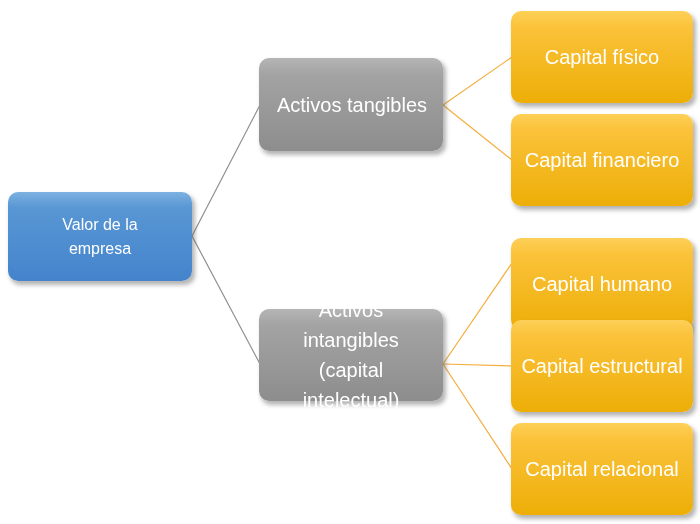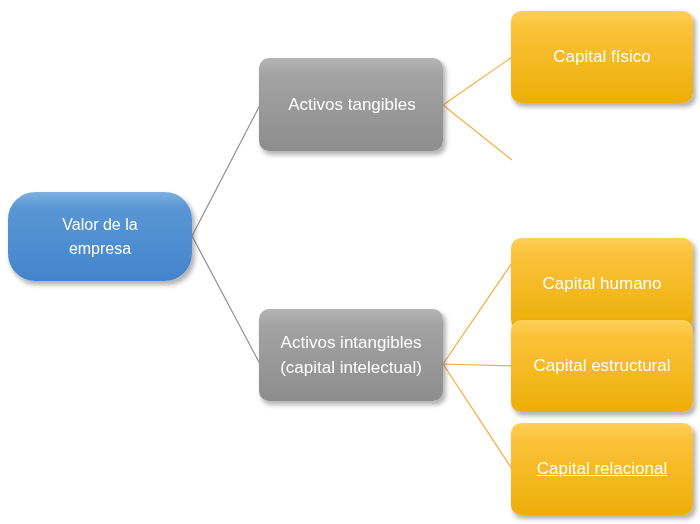--- a/index.html
+++ b/index.html
@@ -24,48 +24,47 @@
   .wire-yellow { stroke: var(--connector-yellow, #f4ad3d); stroke-width: 1.2; fill: none; }
   .node {
     position: absolute;
     display: flex;
     align-items: center;
     justify-content: center;
     text-align: center;
     border-radius: 10px;
     box-shadow: 2.5px 3.5px 4px rgba(90, 90, 90, 0.45);
     color: var(--label-text, #ffffff);
-    font-size: 17px;
+    font-size: 20px;
     line-height: 1.5;
     padding: 6px 10px;
     box-sizing: border-box;
   }
   .node .label { display: inline-block; }
   .node-root {
     left: 8px; top: 192px; width: 184px; height: 89px;
     background: linear-gradient(to bottom, var(--root-top, #7db1e1) 0%, #5896d4 18%, var(--root-bottom, #4484cc) 100%);
     font-size: 16px;
-    border-radius: 27px;
   }
   .node-root .label { max-width: 110px; }
   .node-branch {
     left: 259px; width: 184px;
     background: linear-gradient(to bottom, var(--branch-top, #b5b5b5) 0%, #a3a3a3 18%, var(--branch-bottom, #8d8d8d) 100%);
   }
   .node-branch-1 { top: 58px;  height: 93px; padding-left: 12px; }
   .node-branch-2 { top: 309px; height: 92px; }
   .node-leaf {
     left: 511px; width: 182px; height: 92px;
     background: linear-gradient(to bottom, var(--leaf-top, #fdd057) 0%, #fbc23a 18%, var(--leaf-bottom, #edae07) 100%);
   }
   .node-leaf-1 { top: 11px;  }
   .node-leaf-2 { top: 114px; }
   .node-leaf-3 { top: 226px; margin-top: 12px; }
   .node-leaf-4 { top: 320px; justify-content: center; }
-  .node-leaf-5 { top: 423px; text-decoration: underline; }
+  .node-leaf-5 { top: 423px; }
 </style>
 </head>
 <body>
 
 <div class="canvas">
 
   <svg class="wires" width="700" height="524" viewBox="0 0 700 524" xmlns="http://www.w3.org/2000/svg">
     <line class="wire-gray" x1="192" y1="236" x2="260" y2="105"></line>
     <line class="wire-gray" x1="192" y1="236" x2="260" y2="364"></line>
     <line class="wire-yellow" x1="443" y1="105" x2="512" y2="57"></line>
@@ -84,20 +83,23 @@
   </div>
 
   <div class="node node-branch node-branch-2">
     <span class="label">Activos intangibles (capital intelectual)</span>
   </div>
 
   <div class="node node-leaf node-leaf-1">
     <span class="label">Capital físico</span>
   </div>
 
+  <div class="node node-leaf node-leaf-2">
+    <span class="label">Capital financiero</span>
+  </div>
 
   <div class="node node-leaf node-leaf-3">
     <span class="label">Capital humano</span>
   </div>
 
   <div class="node node-leaf node-leaf-4">
     <span class="label">Capital estructural</span>
   </div>
 
   <div class="node node-leaf node-leaf-5">

